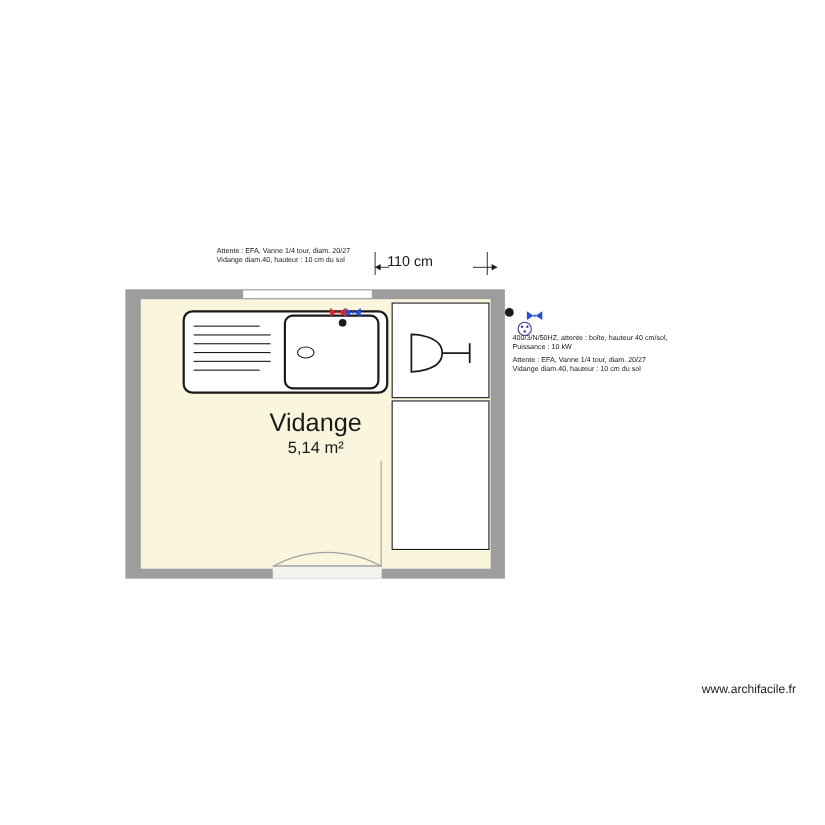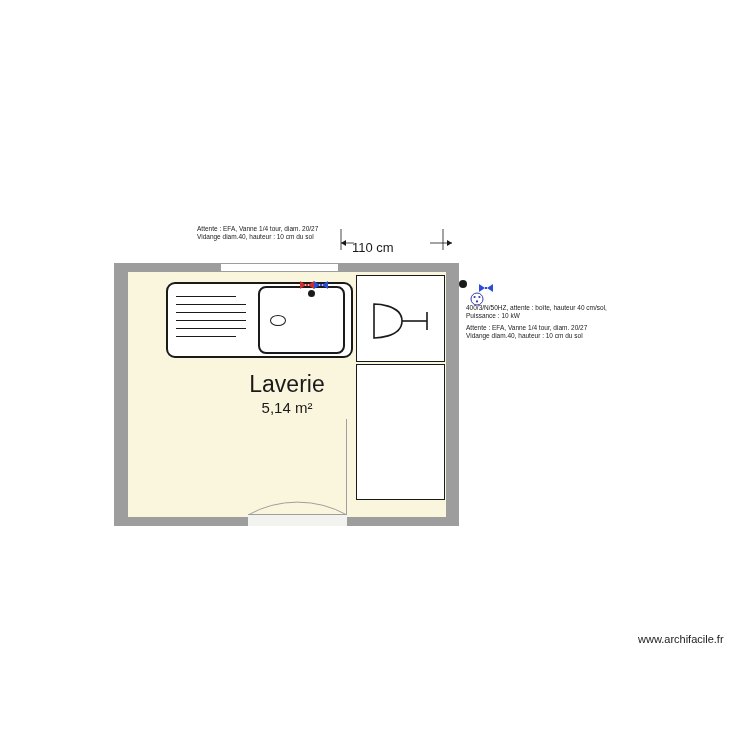--- a/index.html
+++ b/index.html
@@ -184,21 +184,20 @@
     position: absolute;
     left: 340px; top: 228px;
     width: 120px; height: 26px;
   }
   .dim-label {
     position: absolute;
     left: 352px; top: 230px;
     font-size: 13px;
     color: #1a1a1a;
     white-space: nowrap;
-    margin-top: 10px;
   }
 
   
   .sym-dot {
     position: absolute;
     left: 459px; top: 280px;
     width: 8px; height: 8px;
     border-radius: 50%;
     background: #1a1a1a;
   }
@@ -222,21 +221,20 @@
     left: 469px; top: 291px;
     width: 16px; height: 16px;
   }
 
   .watermark {
     position: absolute;
     left: 638px; top: 621px;
     font-size: 11px;
     color: #1a1a1a;
     white-space: nowrap;
-    margin-top: 12px;
   }
 </style>
 </head>
 <body>
 
 <div class="canvas">
 
   <div class="room-outer"></div>
   <div class="room-inner"></div>
 
@@ -281,21 +279,21 @@
   <div class="box-wc">
     <svg width="87" height="85" viewBox="0 0 87 85">
       <path d="M17 28 L17 62 C17 62 45 62 45 45 C45 28 17 28 17 28 Z" fill="none" stroke="#1a1a1a" stroke-width="1.6"></path>
       <line x1="45" y1="45" x2="70" y2="45" stroke="#1a1a1a" stroke-width="1.6"></line>
       <line x1="70" y1="36" x2="70" y2="54" stroke="#1a1a1a" stroke-width="1.6"></line>
     </svg>
   </div>
   <div class="box-lower"></div>
 
   <div class="room-label">
-    <div class="room-name">Laverie</div>
+    <div class="room-name">Vidange</div>
     <div class="room-area">5,14 m²</div>
   </div>
 
   <div class="note-top">
     <div>Attente : EFA, Vanne 1/4 tour, diam. 20/27</div>
     <div>Vidange diam.40, hauteur : 10 cm du sol</div>
   </div>
 
   <div class="dim-wrap">
     <svg width="120" height="26" viewBox="0 0 120 26">

